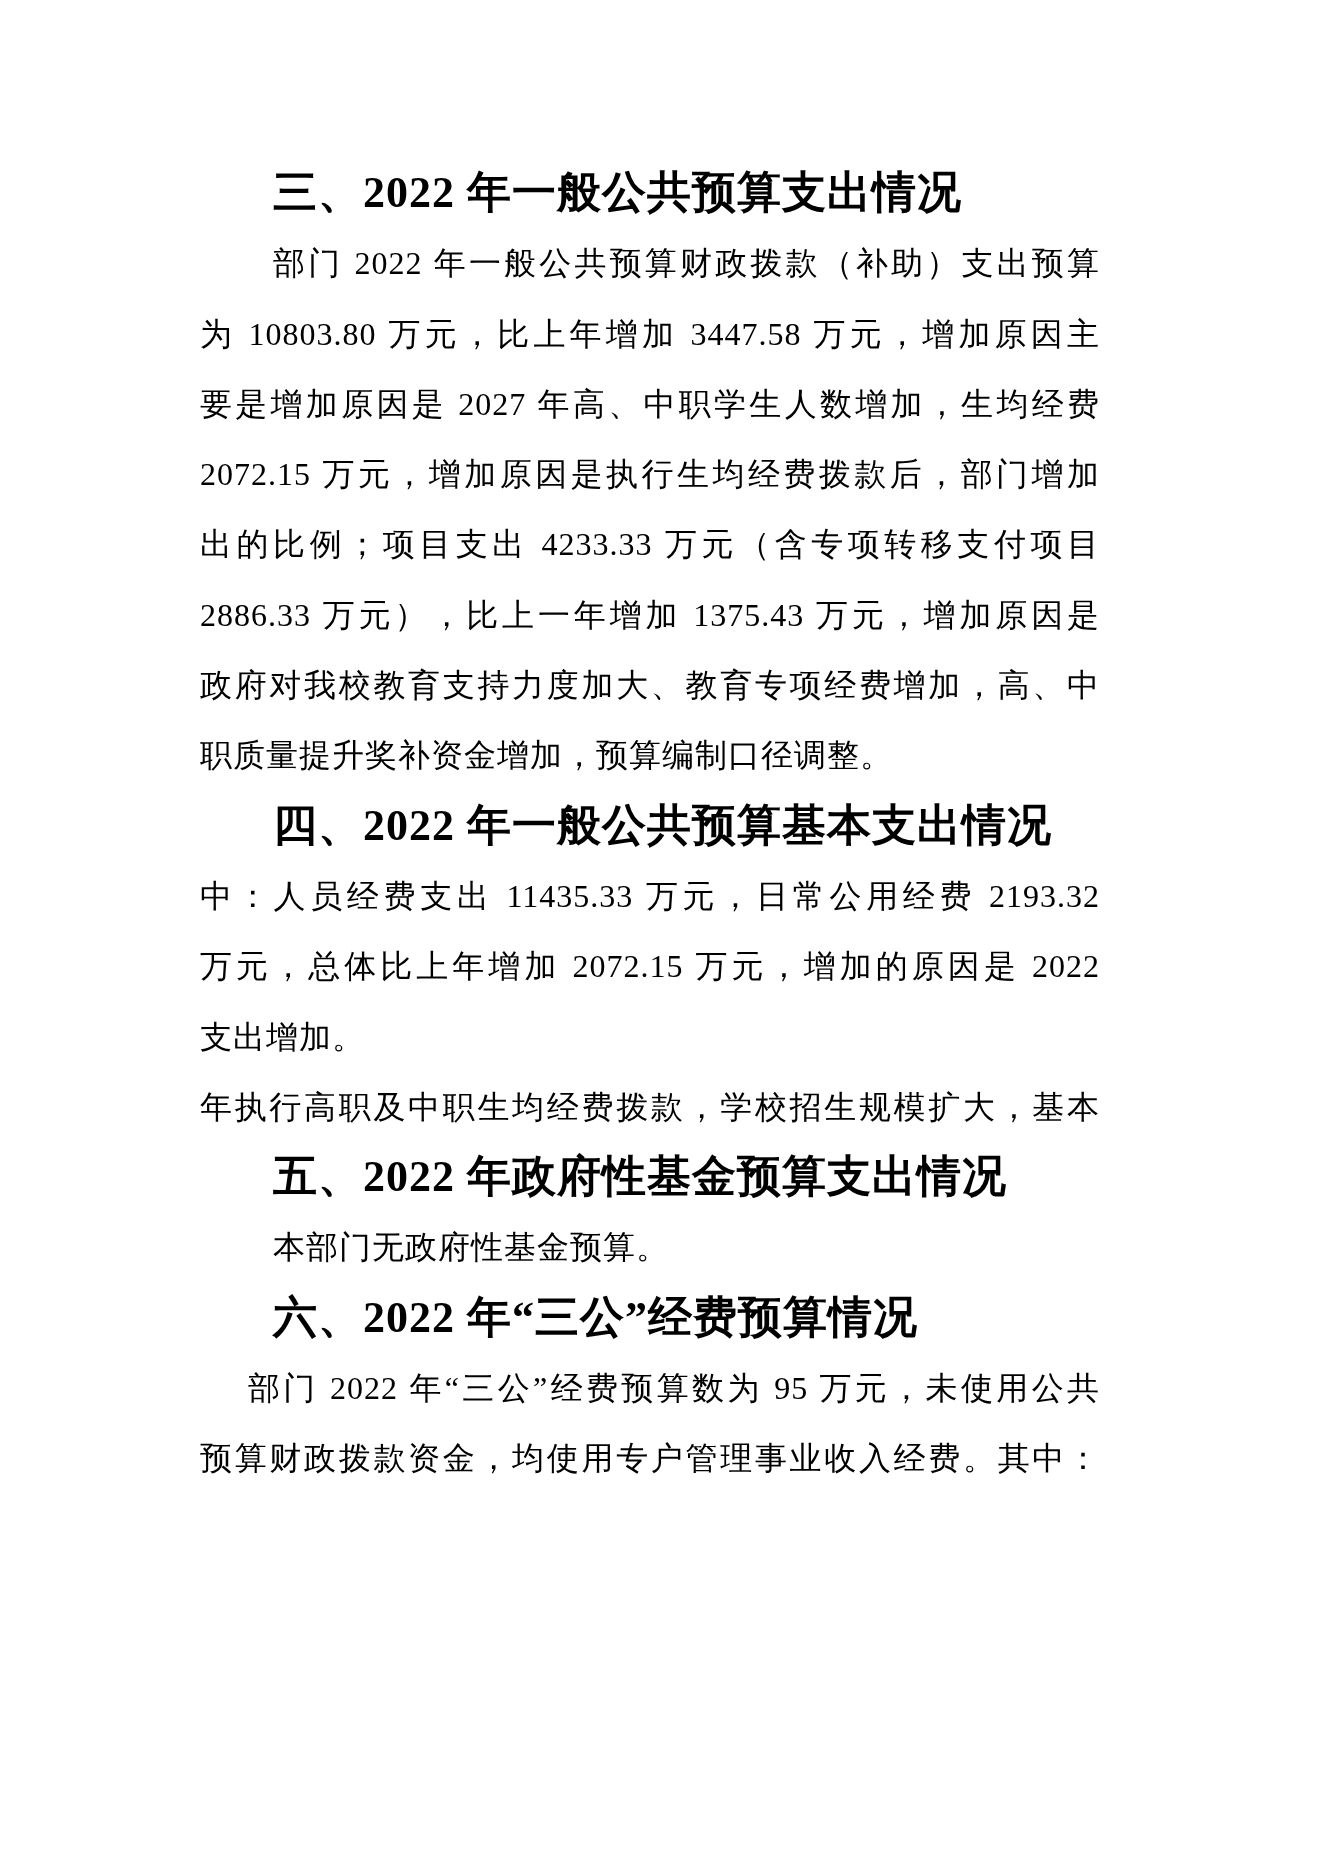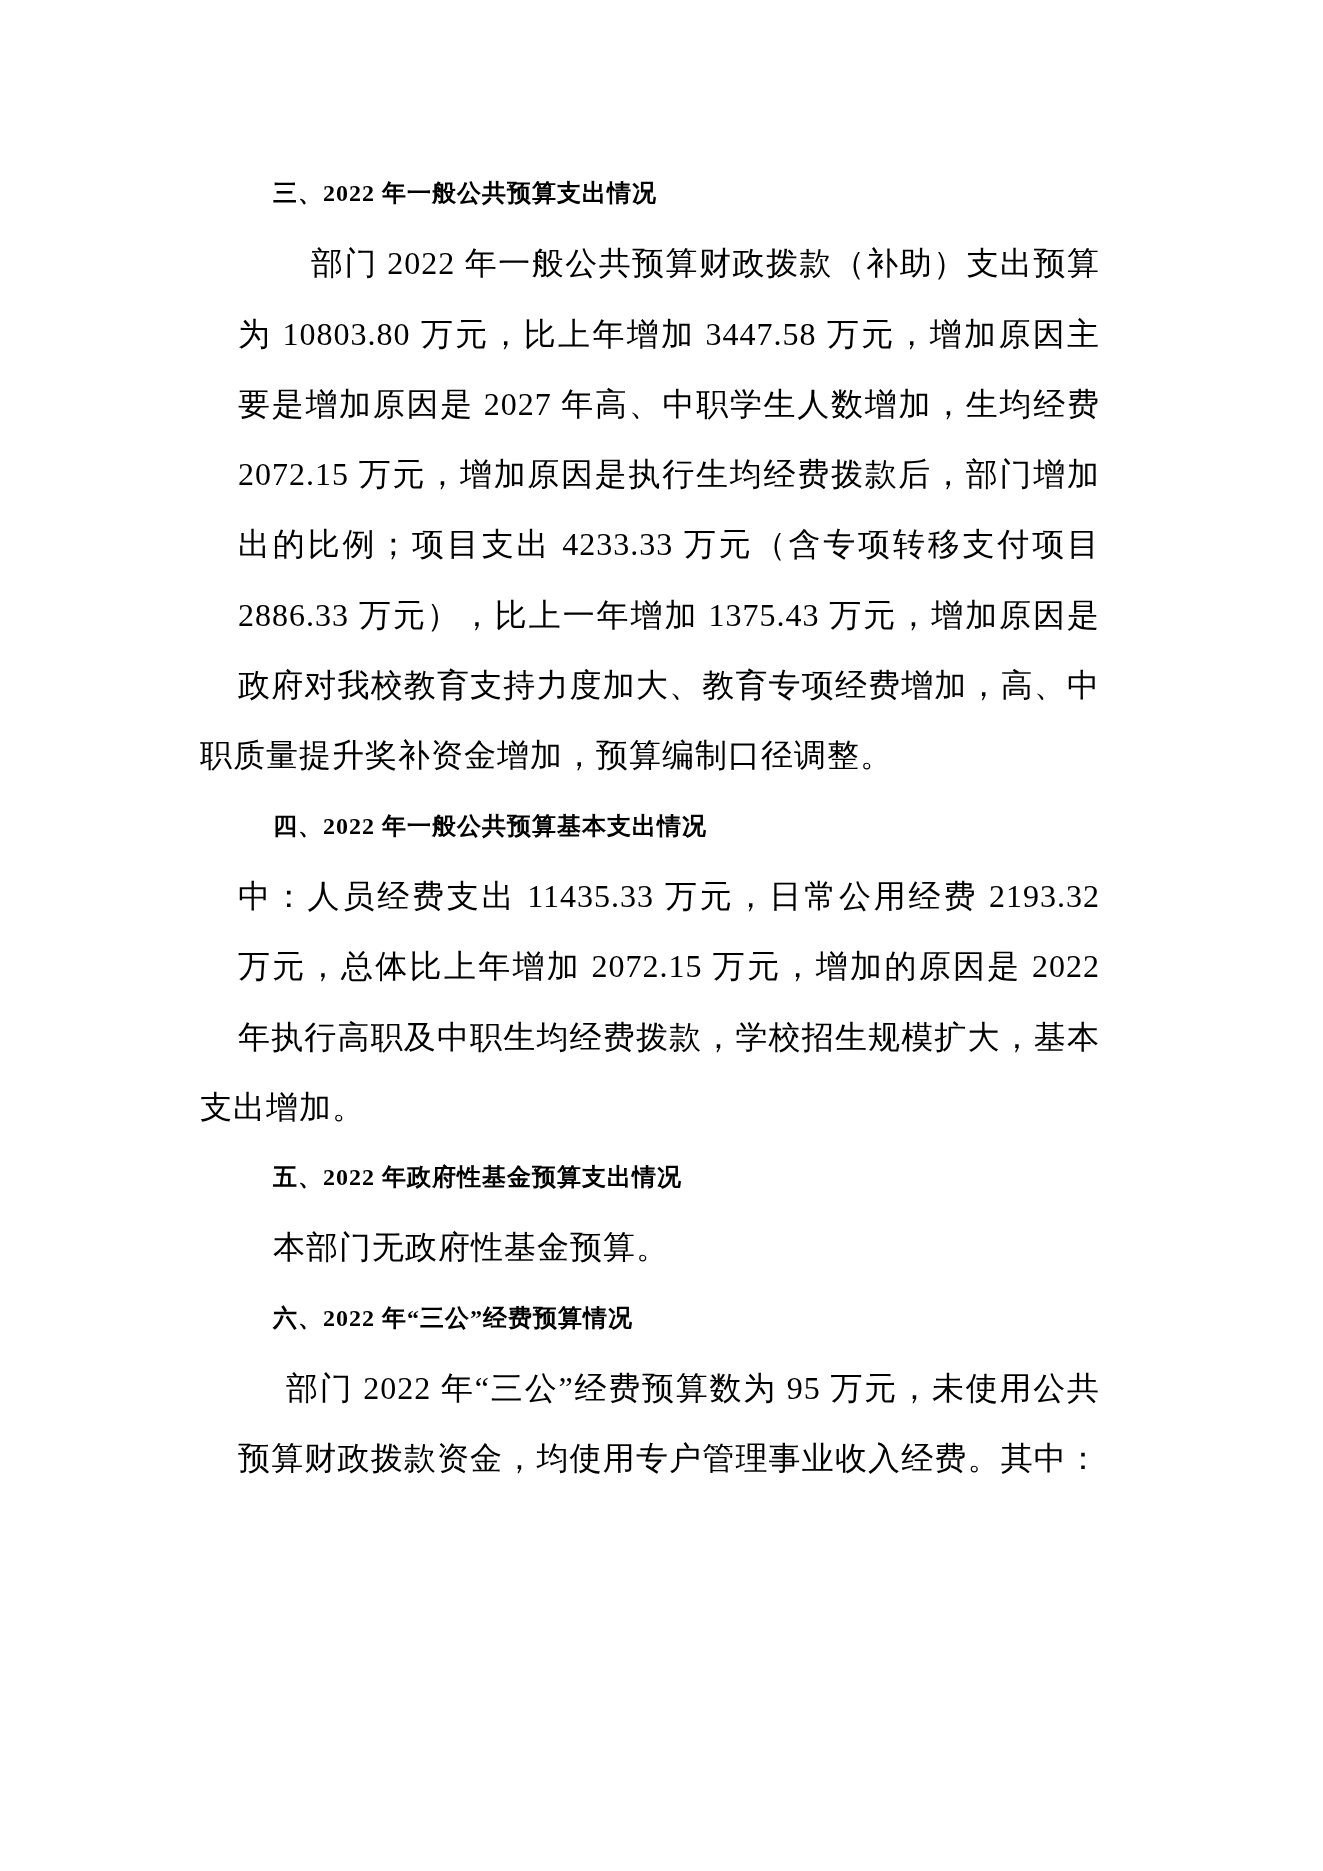--- a/index.html
+++ b/index.html
@@ -25,25 +25,24 @@
     height: 70.3px;
     line-height: 70.3px;
     font-size: 32px;
     letter-spacing: 1px;
     text-align: left;
     overflow: hidden;
   }
   .just {
     text-align: justify;
     text-align-last: justify;
-    margin-left: 38px;
   }
   .h {
     font-weight: 700;
-    font-size: 24px;
+    font-size: 44px;
     text-indent: 73px;
   }
   .first {
     text-indent: 73px;
   }
   .first-sm {
     text-indent: 48px;
   }
 </style>
 </head>
@@ -55,20 +54,20 @@
   <div class="line just">为 10803.80 万元，比上年增加 3447.58 万元，增加原因主</div>
   <div class="line just">要是增加原因是 2027 年高、中职学生人数增加，生均经费</div>
   <div class="line just">2072.15 万元，增加原因是执行生均经费拨款后，部门增加</div>
   <div class="line just">出的比例；项目支出 4233.33 万元（含专项转移支付项目</div>
   <div class="line just">2886.33 万元），比上一年增加 1375.43 万元，增加原因是</div>
   <div class="line just">政府对我校教育支持力度加大、教育专项经费增加，高、中</div>
   <div class="line">职质量提升奖补资金增加，预算编制口径调整。</div>
   <div class="line h">四、2022 年一般公共预算基本支出情况</div>
   <div class="line just">中：人员经费支出 11435.33 万元，日常公用经费 2193.32</div>
   <div class="line just">万元，总体比上年增加 2072.15 万元，增加的原因是 2022</div>
+  <div class="line">支出增加。</div>
   <div class="line just">年执行高职及中职生均经费拨款，学校招生规模扩大，基本</div>
-  <div class="line">支出增加。</div>
   <div class="line h">五、2022 年政府性基金预算支出情况</div>
   <div class="line first">本部门无政府性基金预算。</div>
   <div class="line h">六、2022 年“三公”经费预算情况</div>
   <div class="line first-sm just">部门 2022 年“三公”经费预算数为 95 万元，未使用公共</div>
   <div class="line just">预算财政拨款资金，均使用专户管理事业收入经费。其中：</div>
 </div>
 
 </body></html>

